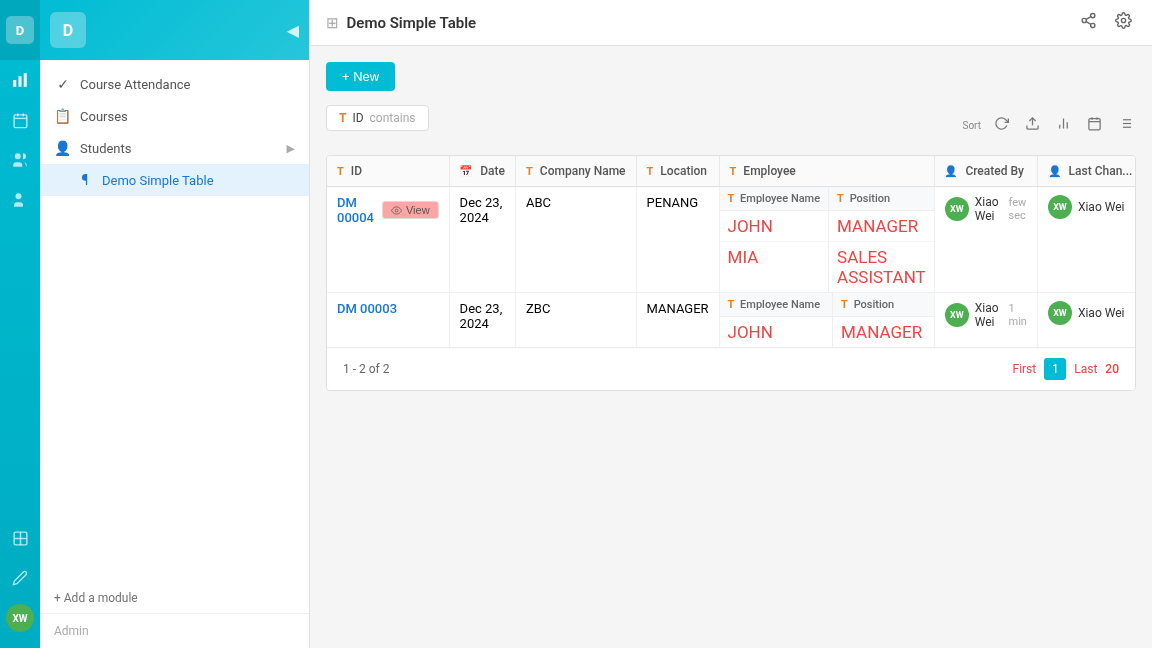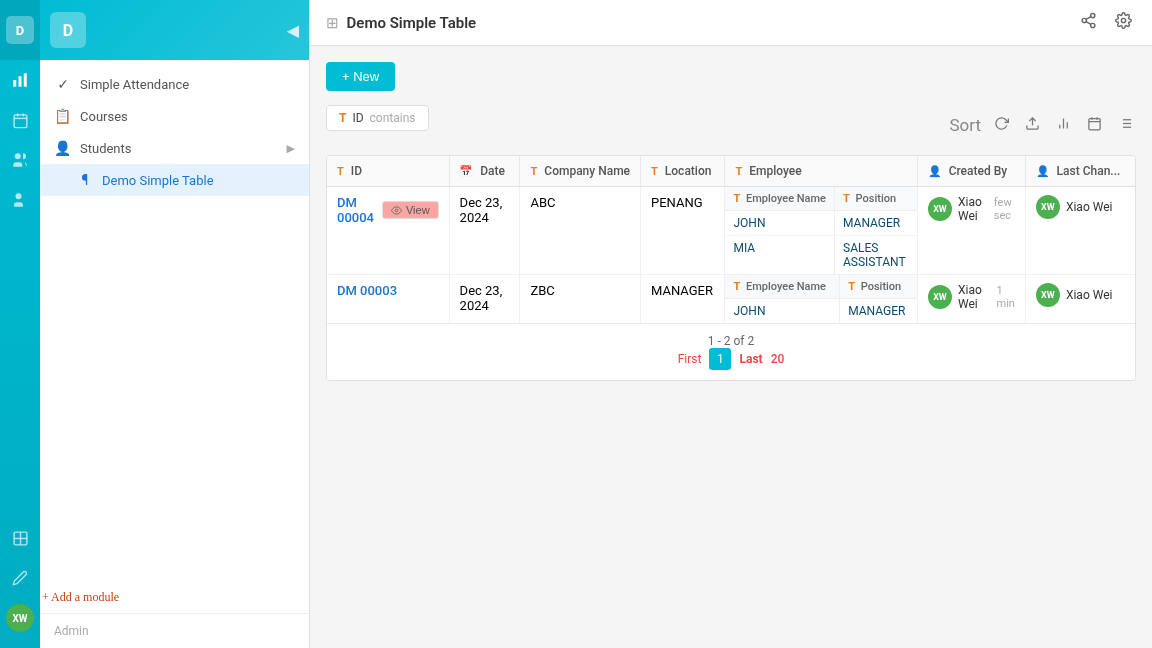--- a/index.html
+++ b/index.html
@@ -10,21 +10,21 @@
     .sidebar-header { background: linear-gradient(135deg, #00bcd4, #26c6da); padding: 12px 10px; display: flex; align-items: center; justify-content: space-between; color: #fff; }
     .sidebar-logo { width: 36px; height: 36px; background: rgba(255,255,255,0.3); border-radius: 6px; display: flex; align-items: center; justify-content: center; font-weight: bold; font-size: 16px; color: #fff; }
     .sidebar-title { display: flex; align-items: center; gap: 6px; font-weight: 600; font-size: 14px; color: #fff; flex: 1; margin-left: 8px; }
     .sidebar-collapse { cursor: pointer; color: #fff; opacity: 0.8; font-size: 16px; }
     .sidebar-nav { flex: 1; overflow-y: auto; padding: 8px 0; }
     .nav-item { display: flex; align-items: center; gap: 8px; padding: 8px 14px; cursor: pointer; color: #555; font-size: 13px; }
     .nav-item.active { background: #e3f2fd; color: #1976d2; }
     .nav-item .nav-icon { font-size: 14px; width: 18px; text-align: center; }
     .nav-item .arrow { margin-left: auto; font-size: 11px; color: #aaa; }
     .nav-item.sub { padding-left: 36px; }
-    .add-module { display: flex; align-items: center; gap: 6px; padding: 8px 2px; color: #c2410c; cursor: pointer; font-size: 12px; font-family: Liberation Serif, serif; }
+    .add-module { display: flex; align-items: center; gap: 6px; padding: 8px 14px; color: #737373; cursor: pointer; font-size: 12px; }
     .sidebar-footer { padding: 10px 14px; color: #aaa; font-size: 12px; border-top: 1px solid #eee; }
 
     
     .icon-strip { width: 40px; background: linear-gradient(180deg, #00bcd4 0%, #00acc1 100%); display: flex; flex-direction: column; align-items: center; padding-top: 0; }
     .strip-logo { width: 40px; height: 60px; background: rgba(0,0,0,0.1); display: flex; align-items: center; justify-content: center; }
     .strip-icon { width: 40px; height: 40px; display: flex; align-items: center; justify-content: center; color: rgba(255,255,255,0.7); cursor: pointer; font-size: 16px; }
     .strip-icon.active { color: #fff; }
     .strip-avatar { width: 40px; height: 40px; display: flex; align-items: center; justify-content: center; margin-top: auto; margin-bottom: 10px; }
     .avatar-circle { width: 28px; height: 28px; border-radius: 50%; background: #4caf50; display: flex; align-items: center; justify-content: center; color: #fff; font-size: 10px; font-weight: bold; }
 
@@ -59,37 +59,37 @@
     .col-location { width: 100px; }
     .col-employee { width: 230px; }
     .col-createdby { width: 160px; }
     .col-lastchange { width: 160px; }
 
     .th-icon { font-size: 11px; color: #aaa; margin-right: 4px; }
 
     
     .sub-table { width: 100%; border-collapse: collapse; }
     .sub-table th { background: #f8f9fa; font-size: 11px; color: #666; font-weight: 500; padding: 5px 8px; border-bottom: 1px solid #eee; border-right: 1px solid #eee; }
-    .sub-table td { font-size: 12px; padding: 5px 8px; border-bottom: 1px solid #f5f5f5; border-right: 1px solid #eee; color: #0c4a6e; }
+    .sub-table td { font-size: 17px; padding: 5px 8px; border-bottom: 1px solid #f5f5f5; border-right: 1px solid #eee; color: #ef4444; }
     .sub-table tr:last-child td { border-bottom: none; }
     .sub-table td:last-child, .sub-table th:last-child { border-right: none; }
 
     .id-link { color: #1976d2; font-weight: 500; font-size: 13px; cursor: pointer; }
 
     .view-btn { background: #fca5a5; border: 1px solid #ddd; border-radius: 3px; padding: 2px 8px; font-size: 11px; color: #555; cursor: pointer; display: inline-flex; align-items: center; gap: 4px; margin-left: 8px; }
 
     .user-cell { display: flex; align-items: center; gap: 6px; padding: 8px 10px; }
     .user-avatar { width: 24px; height: 24px; border-radius: 50%; background: #4caf50; display: flex; align-items: center; justify-content: center; color: #fff; font-size: 9px; font-weight: bold; flex-shrink: 0; }
     .user-name { font-size: 12px; color: #333; }
     .user-time { font-size: 11px; color: #aaa; margin-left: 4px; }
 
     .row-id-cell { display: flex; align-items: center; padding: 8px 10px; }
 
     
-    .pagination { display: flex; align-items: center; justify-content: space-between; padding: 10px 16px; border-top: 1px solid #e8e8e8; background: #fff; font-size: 12px; color: #666; flex-direction: column; }
+    .pagination { display: flex; align-items: center; justify-content: space-between; padding: 10px 16px; border-top: 1px solid #e8e8e8; background: #fff; font-size: 12px; color: #666; }
     .page-nav { display: flex; align-items: center; gap: 8px; }
     .page-nav span { color: #ef4444; cursor: pointer; }
     .page-num { background: #00bcd4; color: #fff; width: 22px; height: 22px; border-radius: 3px; display: flex; align-items: center; justify-content: center; font-size: 12px; }
     .page-size { color: #333; font-weight: 500; }
 
     
     .content::-webkit-scrollbar { height: 6px; width: 6px; }
     .content::-webkit-scrollbar-thumb { background: #ccc; border-radius: 3px; }
 
     .horizontal-scroll { overflow-x: auto; }
@@ -153,21 +153,21 @@
 </div>
 
 <div class="sidebar">
   <div class="sidebar-header">
     <div class="sidebar-logo">D</div>
     <div class="sidebar-collapse">◀</div>
   </div>
   <div class="sidebar-nav">
     <div class="nav-item">
       <span class="nav-icon">✓</span>
-      <span>Simple Attendance</span>
+      <span>Course Attendance</span>
     </div>
     <div class="nav-item">
       <span class="nav-icon">📋</span>
       <span>Courses</span>
     </div>
     <div class="nav-item">
       <span class="nav-icon">👤</span>
       <span>Students</span>
       <span class="arrow">▶</span>
     </div>
@@ -214,21 +214,21 @@
 
     <div style="display:flex;align-items:center;justify-content:space-between;margin-bottom:10px;">
       <div class="filter-bar">
         <div class="filter-chip">
           <span style="color:#e67e22;font-weight:bold;font-size:12px;">T</span>
           <span>ID</span>
           <span style="color:#aaa;">contains</span>
         </div>
       </div>
       <div style="display:flex;align-items:center;gap:10px;">
-        <span style="color:#888;font-size:17px;">Sort</span>
+        <span style="color:#888;font-size:10px;">Sort</span>
         <span class="toolbar-icon">
           <svg width="15" height="15" viewBox="0 0 24 24" fill="none" stroke="#777" stroke-width="2">
               <polyline points="23 4 23 10 17 10"></polyline>
               <path d="M20.49 15a9 9 0 1 1-2.12-9.36L23 10"></path>
             </svg>
         </span>
         <span class="toolbar-icon">
           <svg width="15" height="15" viewBox="0 0 24 24" fill="none" stroke="#777" stroke-width="2">
               <path d="M21 15v4a2 2 0 0 1-2 2H5a2 2 0 0 1-2-2v-4"></path>
               <polyline points="17 8 12 3 7 8"></polyline>
@@ -416,19 +416,19 @@
             </tr>
           </tbody>
         </table>
       </div>
 
       <div class="pagination">
         <span>1 - 2 of 2</span>
         <div class="page-nav">
           <span style="cursor:pointer;">First</span>
           <div class="page-num">1</div>
-          <span style="cursor:pointer;font-weight:bold;">Last</span>
+          <span style="cursor:pointer;">Last</span>
           <span class="page-size">20</span>
         </div>
       </div>
     </div>
   </div>
 </div>
 
 </body></html>

